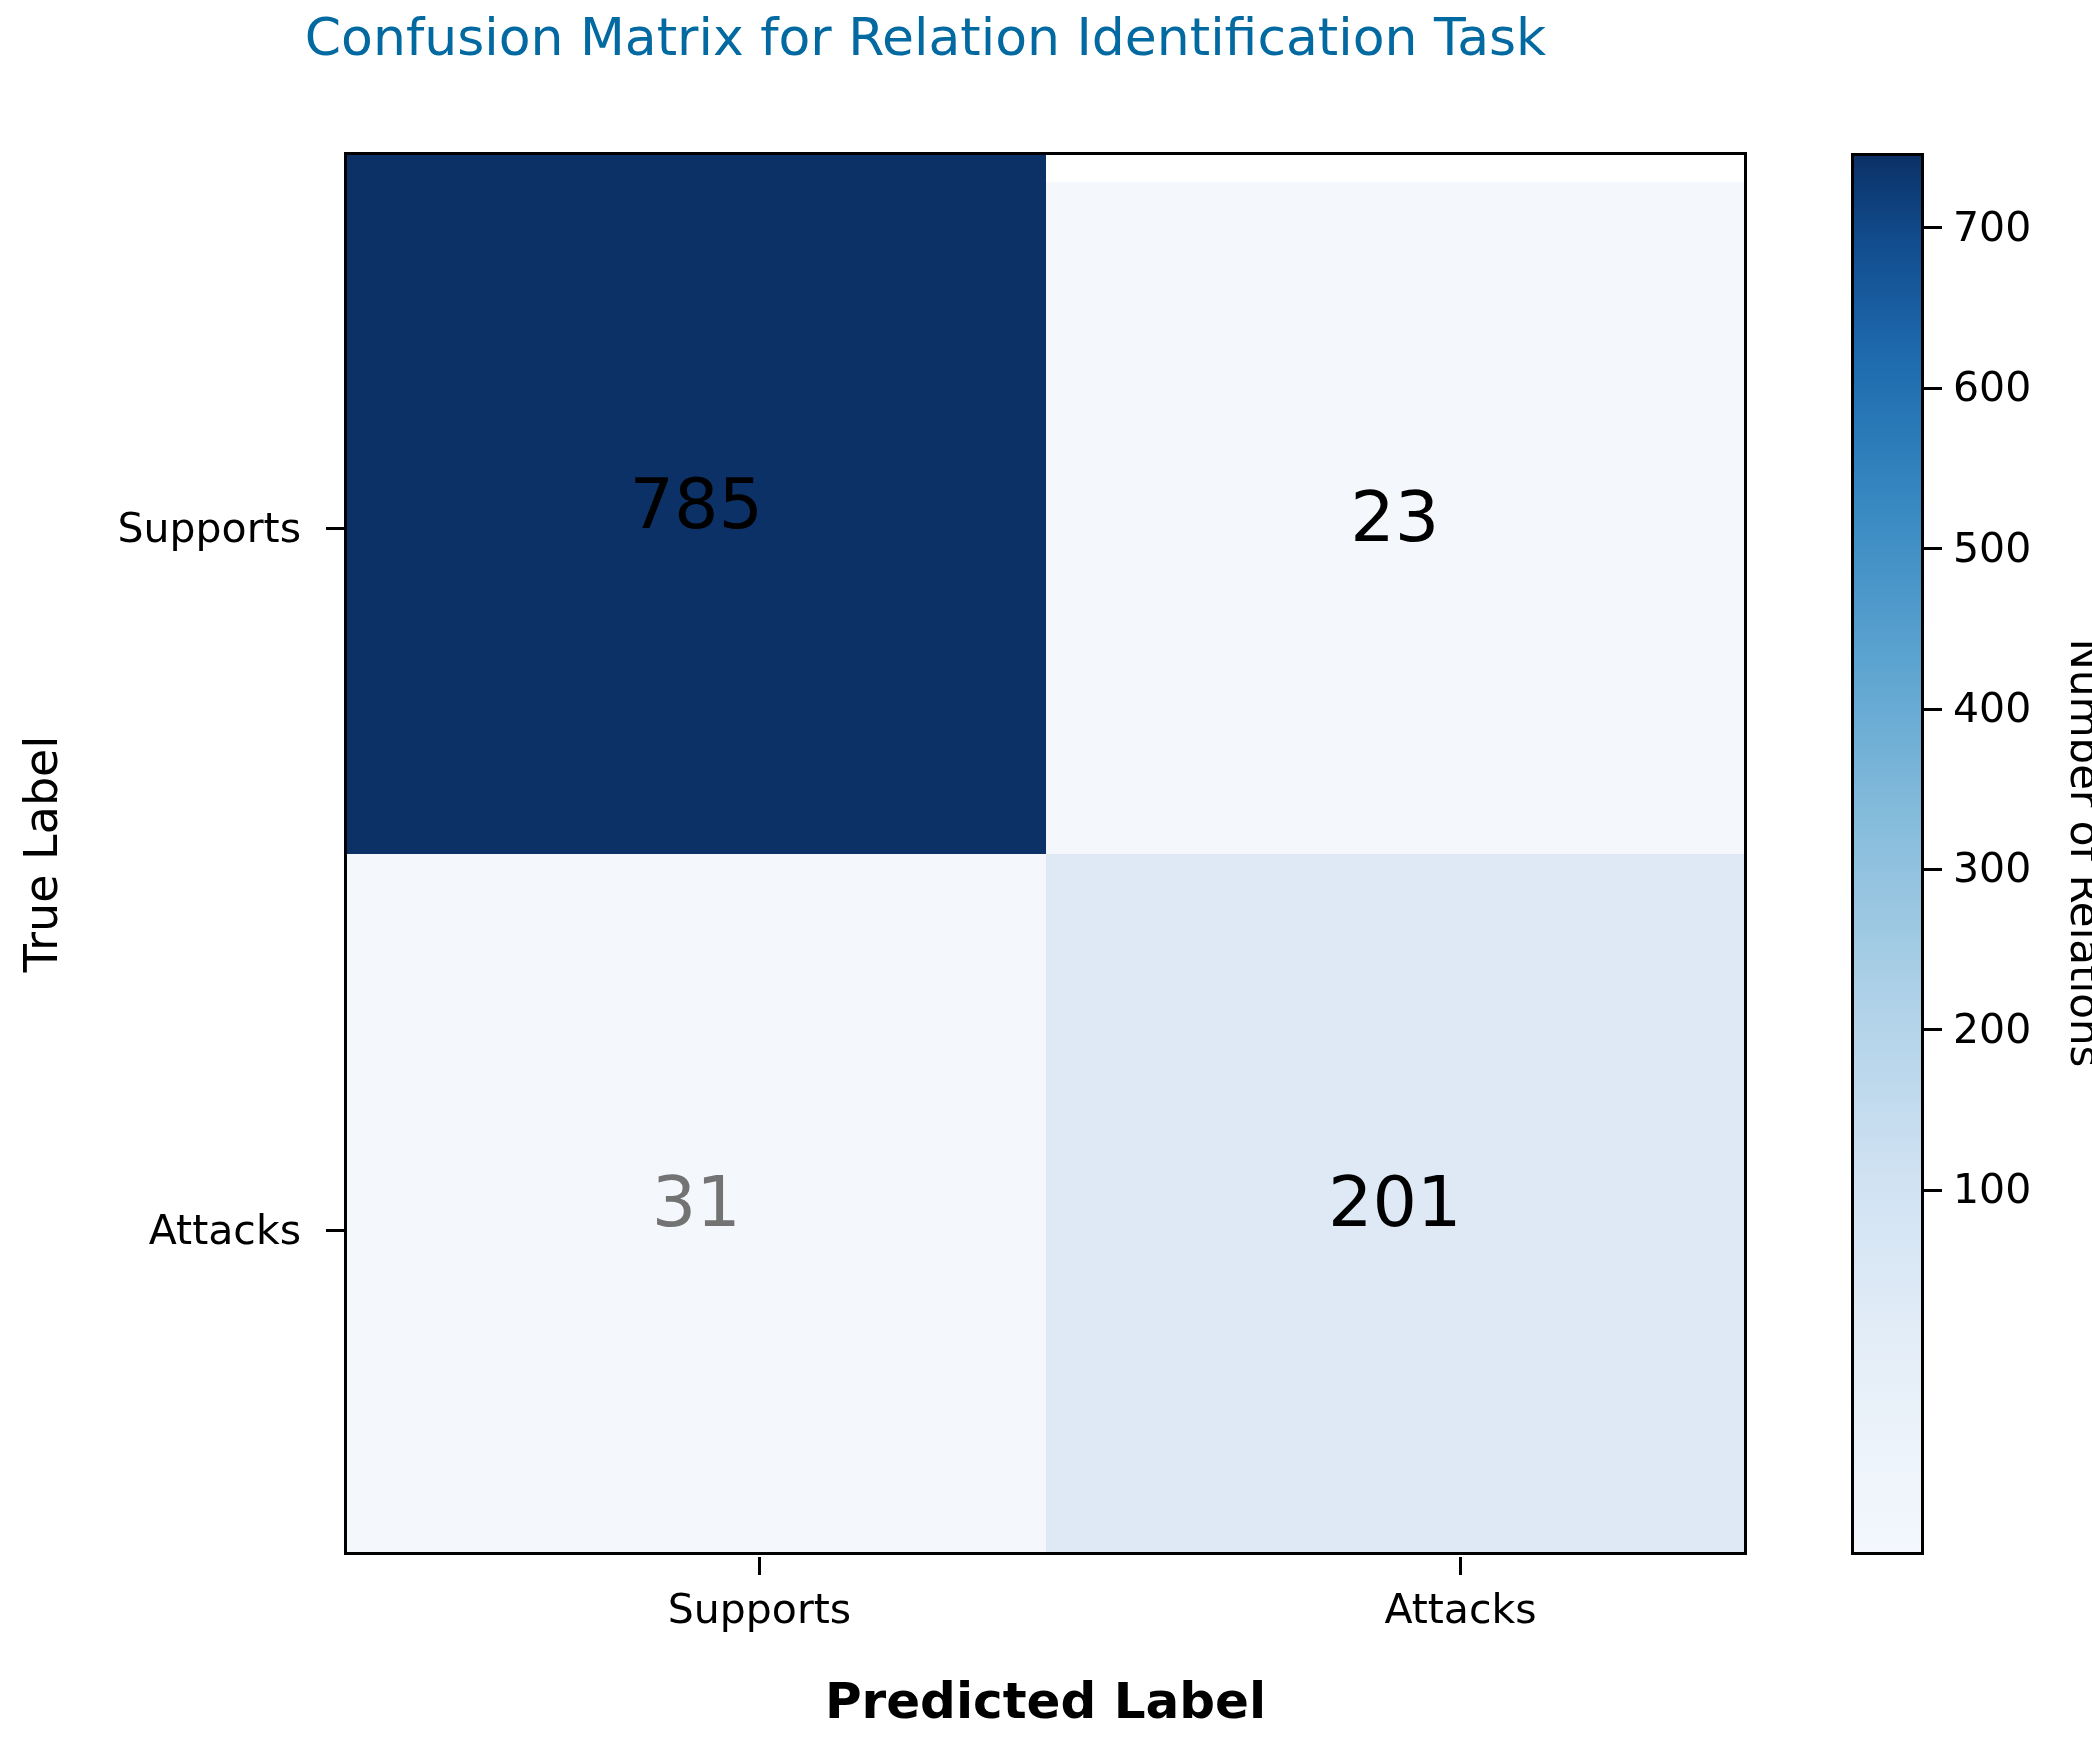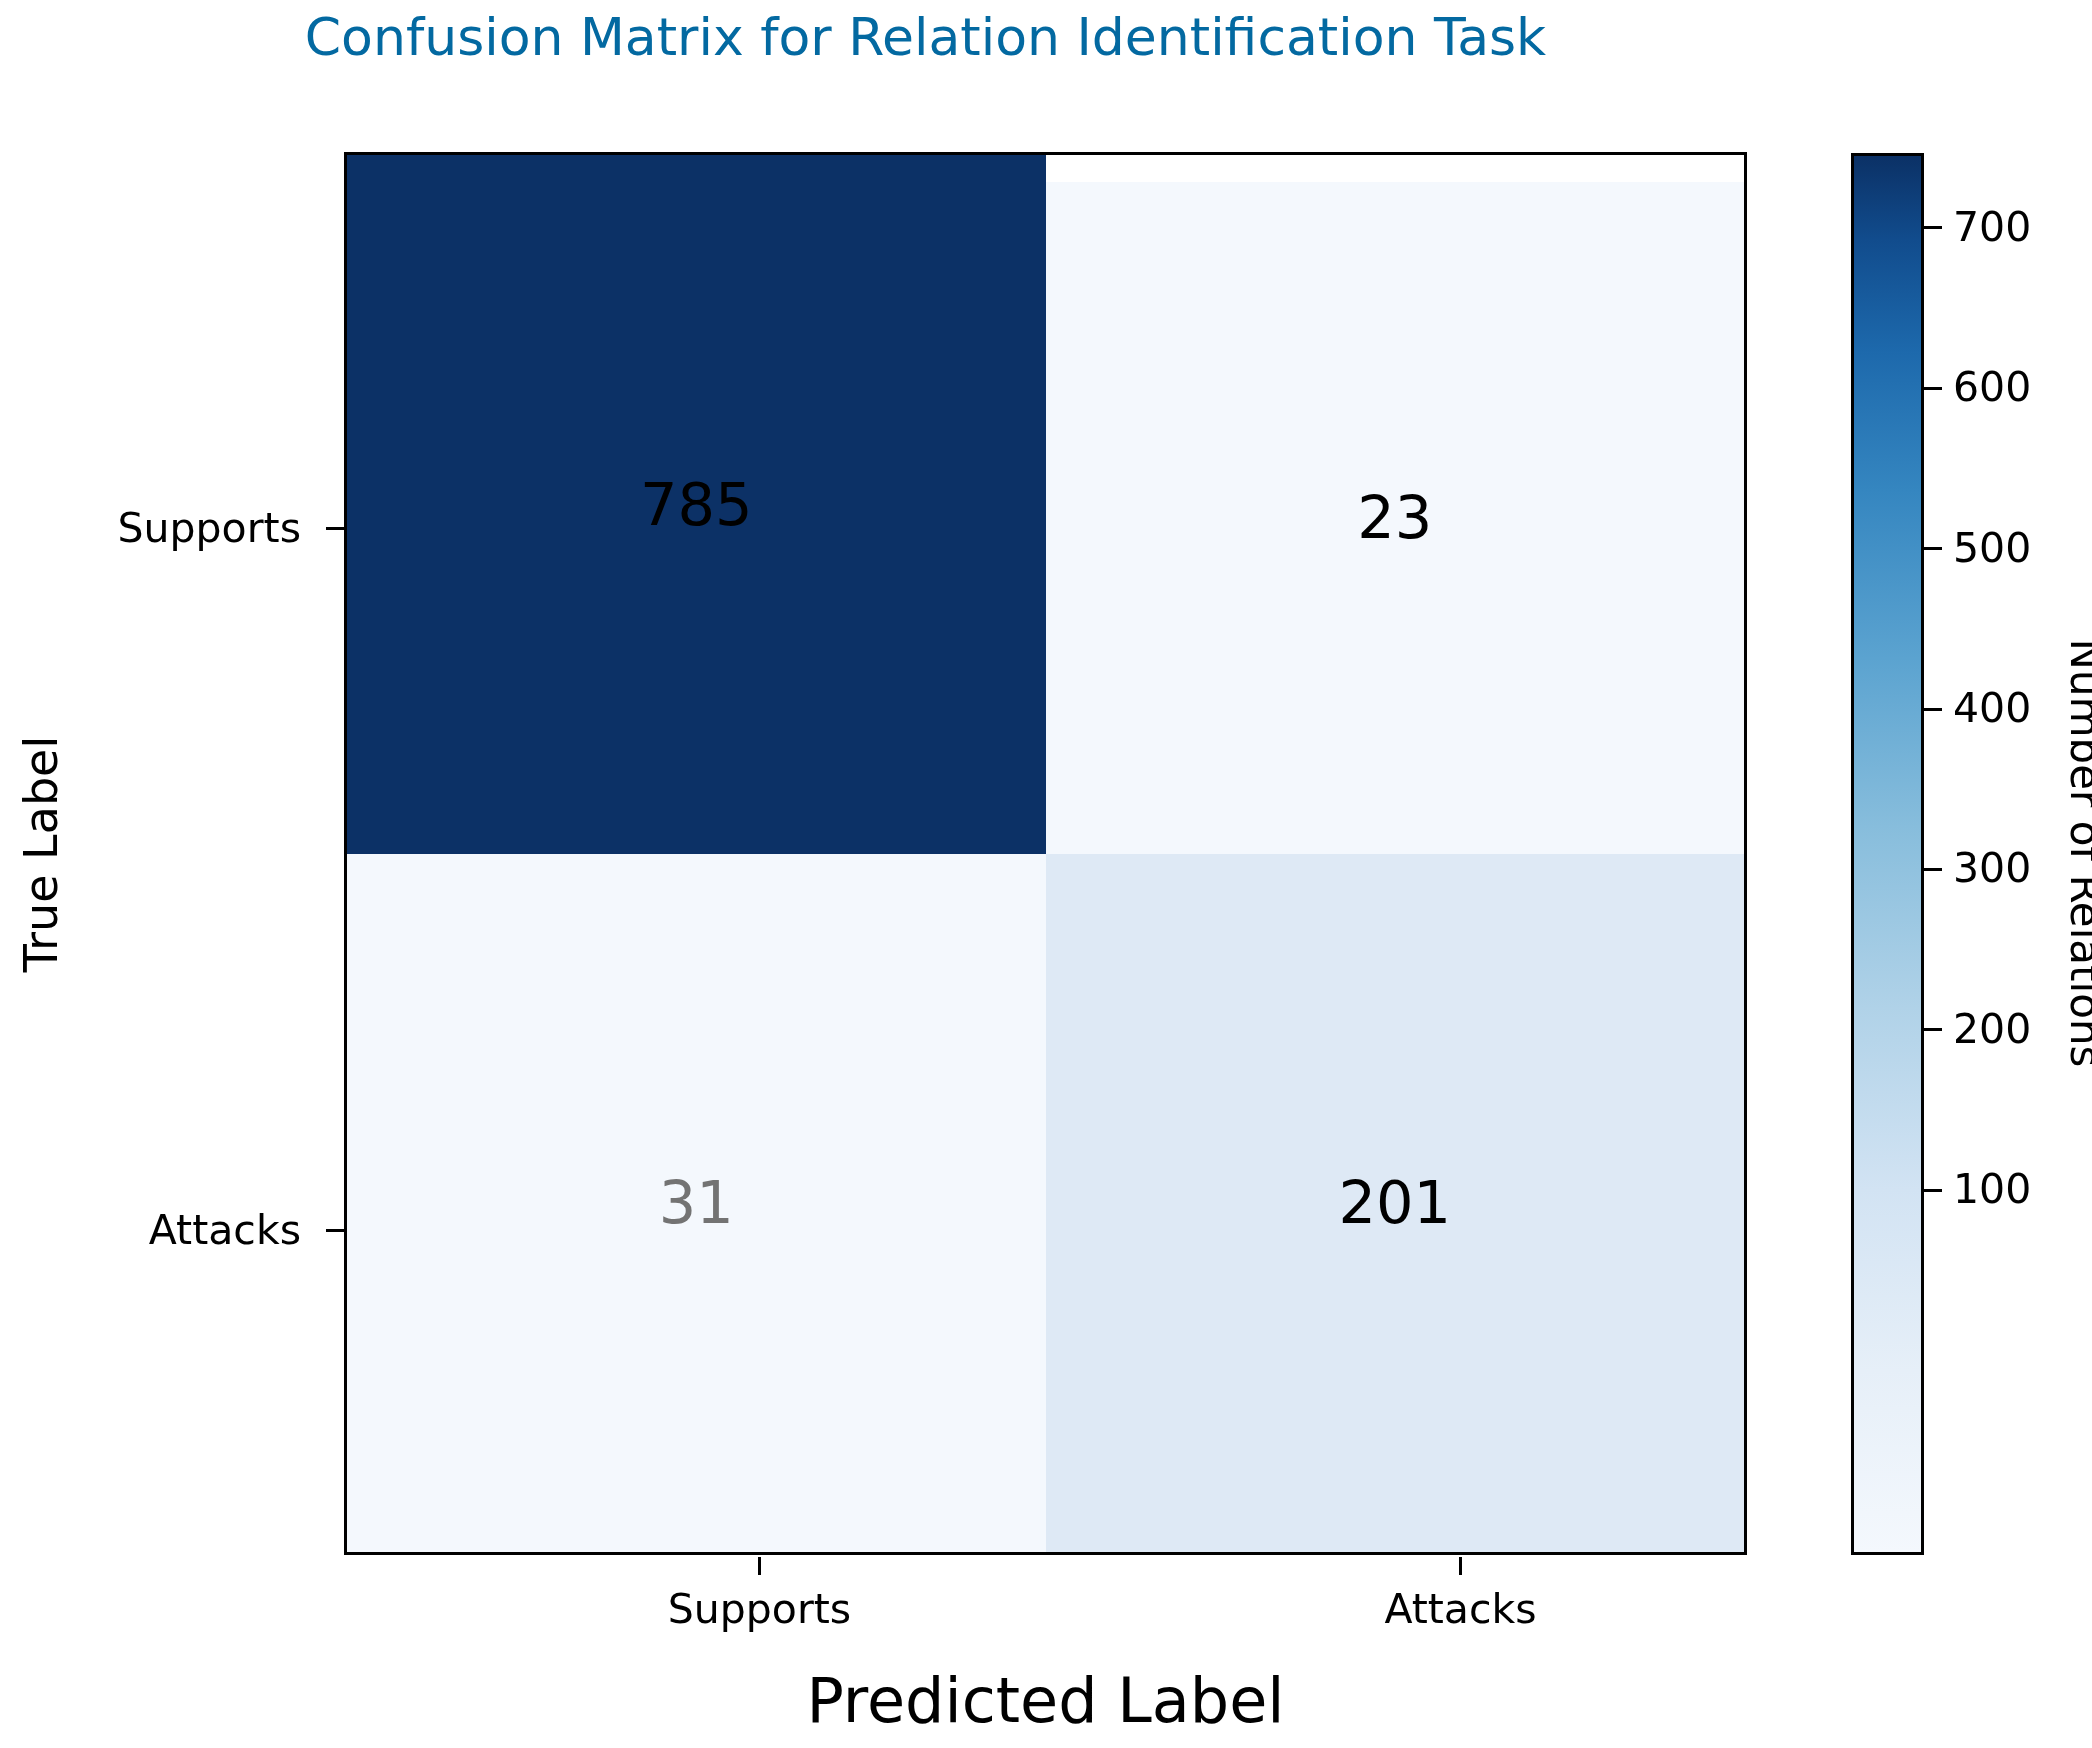--- a/index.html
+++ b/index.html
@@ -52,21 +52,21 @@
     grid-template-columns: 1fr 1fr;
     grid-template-rows: 1fr 1fr;
   }
   .hm-cell {
     position: relative;
     display: flex;
     align-items: center;
     justify-content: center;
   }
   .hm-cell-value {
-    font-size: 59px;
+    font-size: 70px;
     line-height: 59px;
     color: #000000;
     font-weight: 400;
     user-select: none;
   }
   #ytick-label-0 {
     position: absolute;
     left: 57px;
     top: 508px;
     width: 244px;
@@ -126,23 +126,24 @@
   #xtick-mark-0 { left: 758px; }
   #xtick-mark-1 { left: 1459px; }
 
   
   #xaxis-title {
     position: absolute;
     left: 344px;
     top: 1676px;
     width: 1403px;
     text-align: center;
-    font-size: 62px;
+    font-size: 50px;
     line-height: 50px;
     white-space: nowrap;
+    font-weight: bold;
   }
   #yaxis-title {
     position: absolute;
     left: -269px;
     top: 831px;
     width: 619px;
     text-align: center;
     font-size: 46px;
     line-height: 46px;
     white-space: nowrap;

